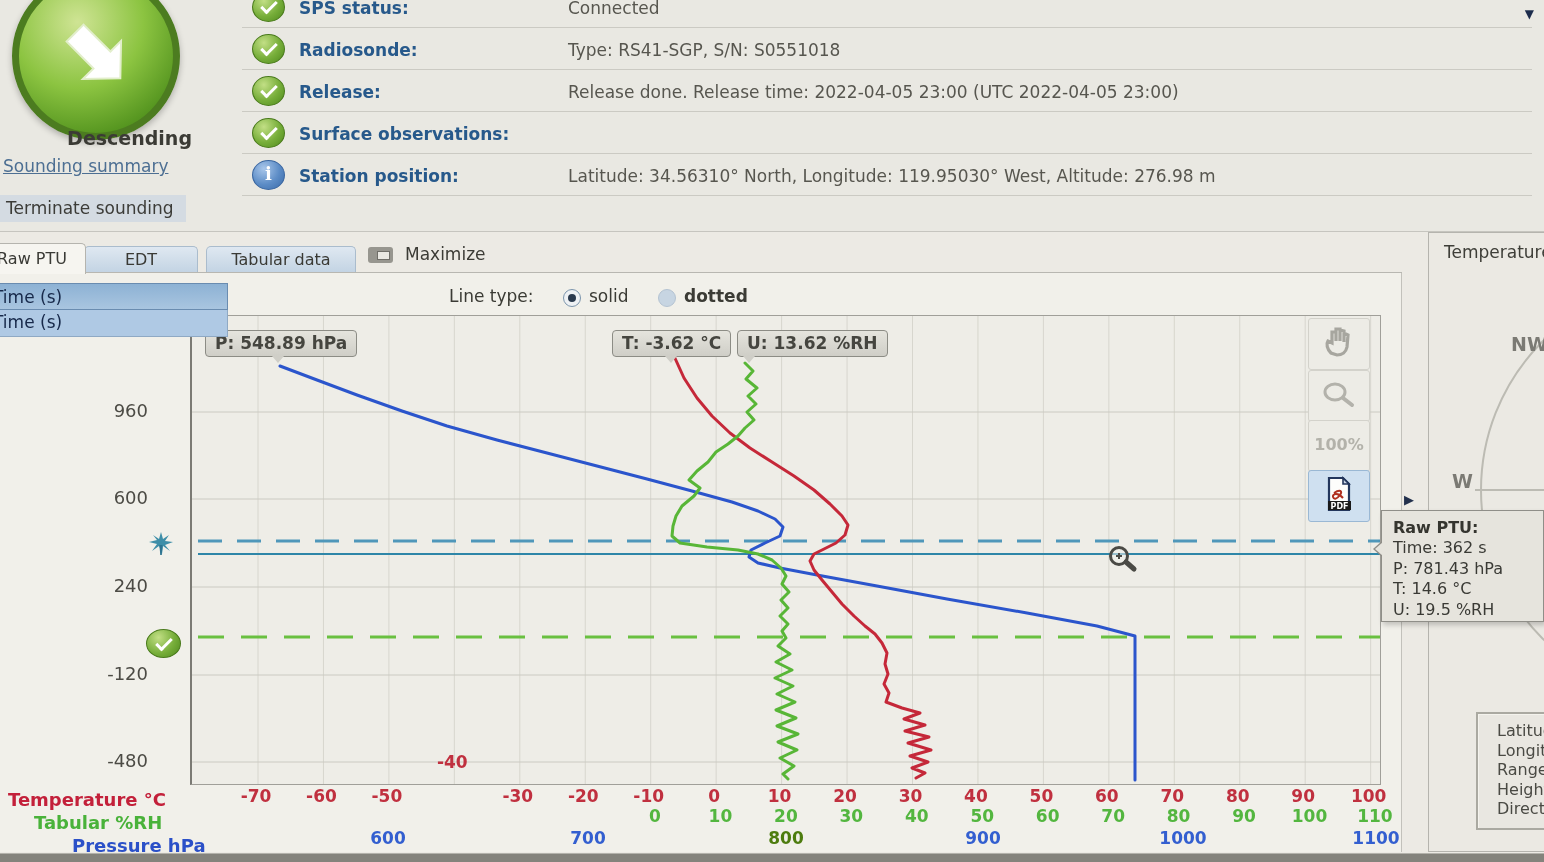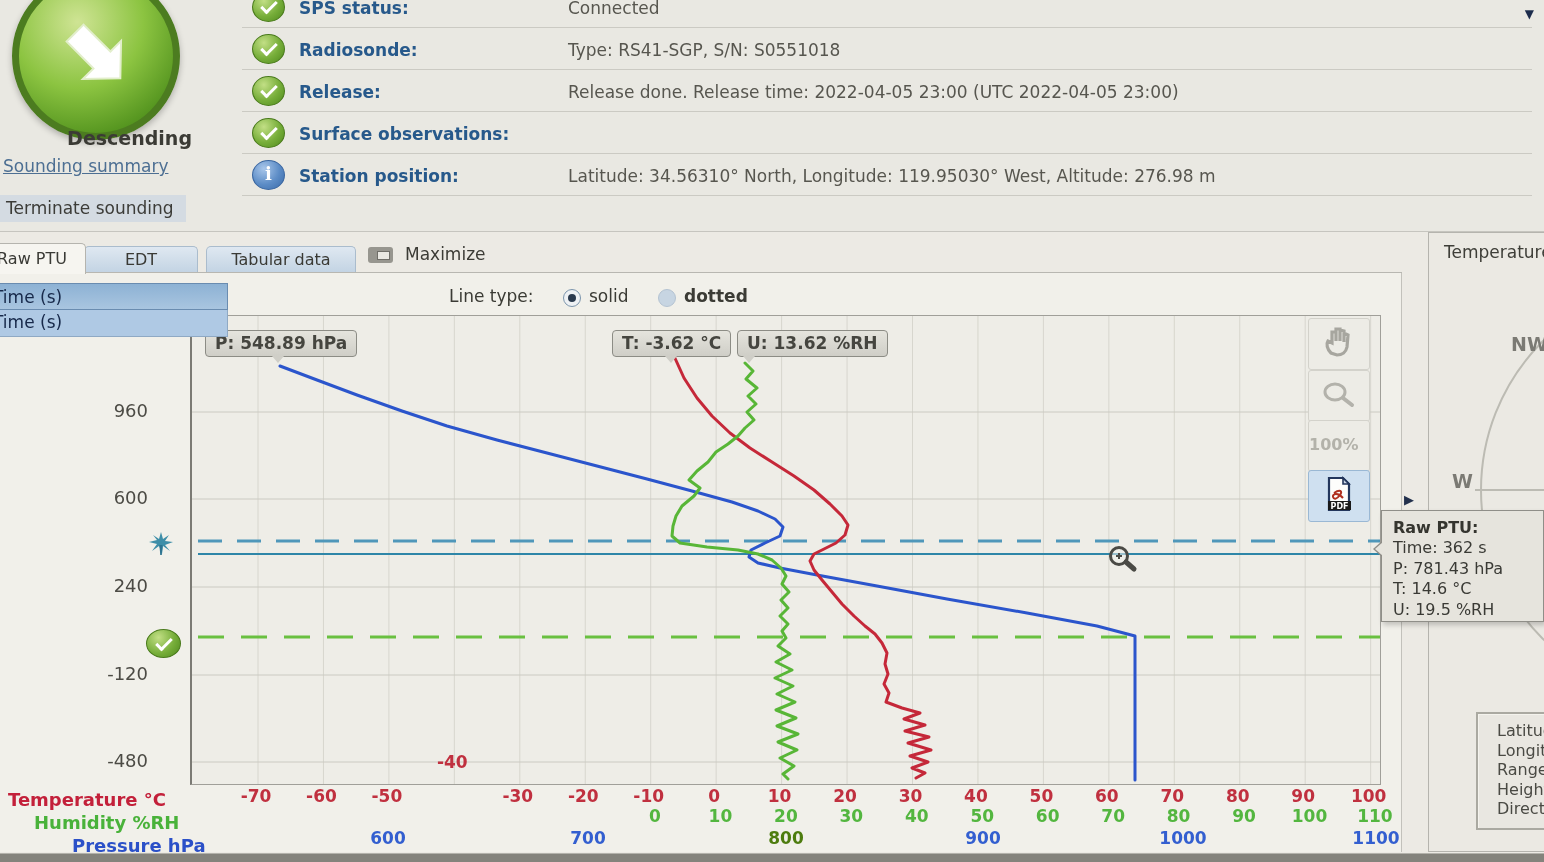--- a/index.html
+++ b/index.html
@@ -68,21 +68,21 @@
     border-right:6px solid transparent;border-top:7px solid #cfcec7;}
   #marker-parachute{position:absolute;left:148px;top:531px;}
   #marker-check{position:absolute;left:146px;top:629px;width:33px;height:27px;border-radius:50%;
     background:radial-gradient(circle at 35% 28%,#c2df85,#77ae3a 55%,#4e891c);border:1px solid #497a1b;}
   #marker-check::after{content:"";position:absolute;left:9px;top:8px;width:13px;height:6px;
     border-left:3px solid #fff;border-bottom:3px solid #fff;transform:rotate(-45deg);}
 
   
   .tool-btn{position:absolute;left:1308px;width:60px;height:50px;background:#edece6;border:1px solid #d3d2cb;border-radius:3px;}
   #tool-pdf{background:#cfe0f0;border:1px solid #9ab8d4;}
-  #tool-zoomlevel{font-size:16px;font-weight:bold;color:#b3b2aa;text-align:left;line-height:48px;}
+  #tool-zoomlevel{font-size:16px;font-weight:bold;color:#b3b2aa;text-align:center;line-height:48px;}
 
   
   #cursor-arrow{position:absolute;left:1404px;top:492px;font-size:13px;color:#22304c;z-index:7;}
   #tooltip{position:absolute;left:1381px;top:510px;width:163px;height:112px;background:#e6e4dd;
     border:1px solid #8f8e88;box-shadow:2px 3px 5px rgba(0,0,0,.2);z-index:7;padding:6px 0 8px 11px;box-sizing:border-box;}
   #tooltip::before{content:"";position:absolute;left:-9px;top:30px;width:0;height:0;
     border-top:8px solid transparent;border-bottom:8px solid transparent;border-right:9px solid #8f8e88;}
   #tooltip::after{content:"";position:absolute;left:-7px;top:31px;width:0;height:0;
     border-top:7px solid transparent;border-bottom:7px solid transparent;border-right:8px solid #e6e4dd;}
   #tooltip-title{font-size:16px;font-weight:bold;color:#35352f;line-height:21px;}
@@ -288,21 +288,21 @@
   </div>
   <div id="info-box">
       <div class="info-line">Latitude</div>
       <div class="info-line">Longitude</div>
       <div class="info-line">Range</div>
       <div class="info-line">Height</div>
       <div class="info-line">Direction</div>
     </div>
 
   <div id="temp-name" class="axis-name">Temperature °C</div>
-  <div id="hum-name" class="axis-name">Humidity %RH</div>
+  <div id="hum-name" class="axis-name">Tabular %RH</div>
   <div id="pres-name" class="axis-name">Pressure hPa</div>
   <div id="temp-ticks">
       <span class="xtick" style="left: 256px; top: 786px; color: rgb(192, 48, 63);">-70</span>
       <span class="xtick" style="left: 321.45px; top: 786px; color: rgb(192, 48, 63);">-60</span>
       <span class="xtick" style="left: 386.9px; top: 786px; color: rgb(192, 48, 63);">-50</span>
       <span class="xtick" style="left: 452.35px; top: 752px; color: rgb(192, 48, 63);">-40</span>
       <span class="xtick" style="left: 517.8px; top: 786px; color: rgb(192, 48, 63);">-30</span>
       <span class="xtick" style="left: 583.25px; top: 786px; color: rgb(192, 48, 63);">-20</span>
       <span class="xtick" style="left: 648.7px; top: 786px; color: rgb(192, 48, 63);">-10</span>
       <span class="xtick" style="left: 714.15px; top: 786px; color: rgb(192, 48, 63);">0</span>

